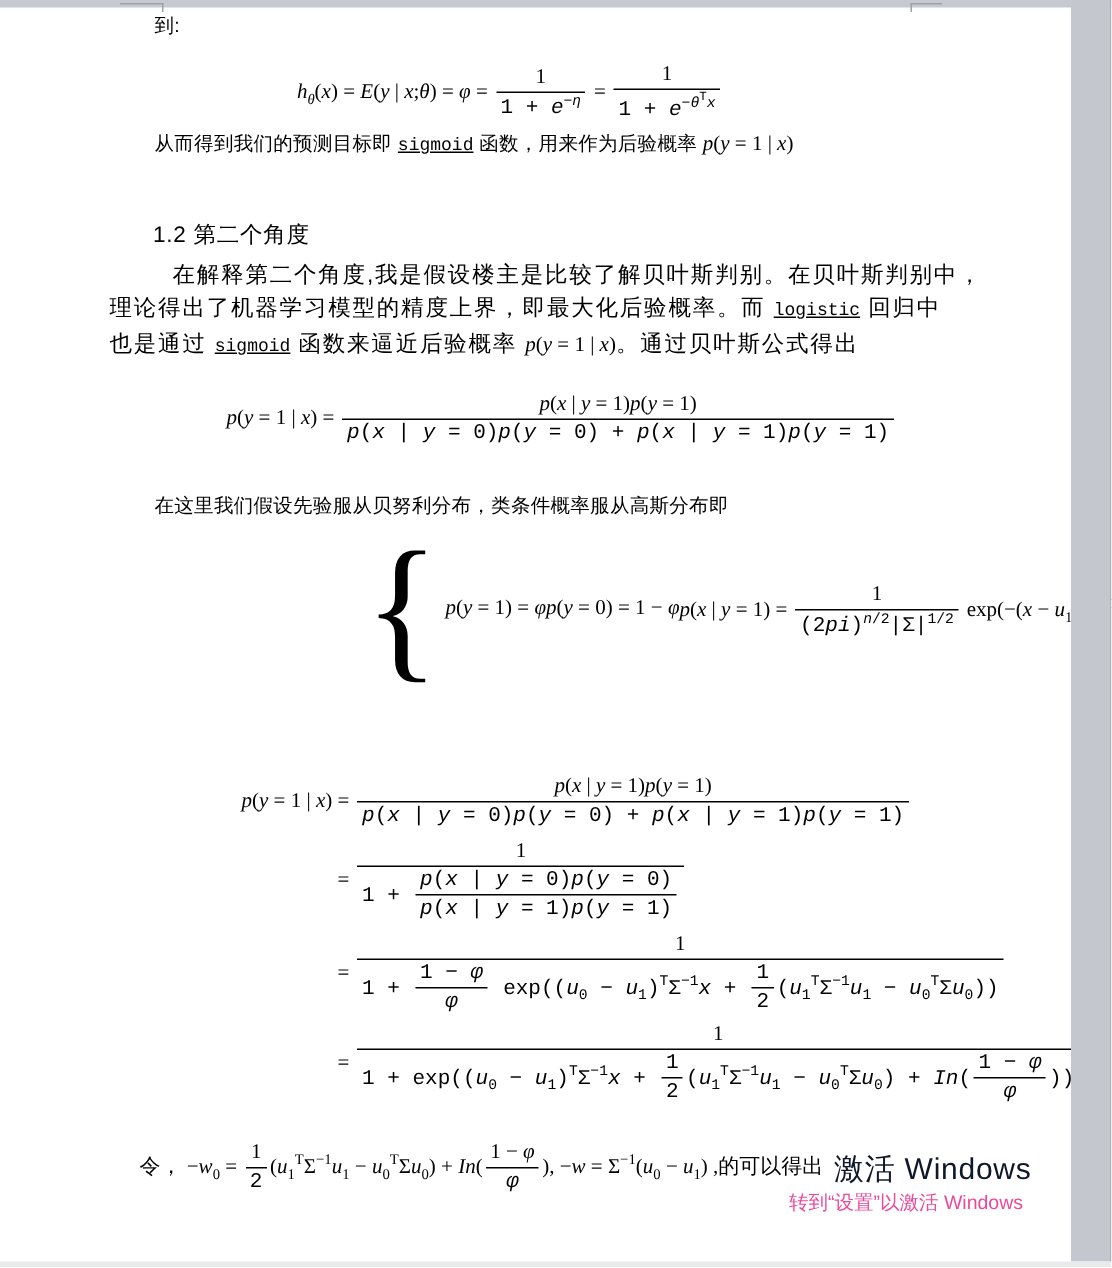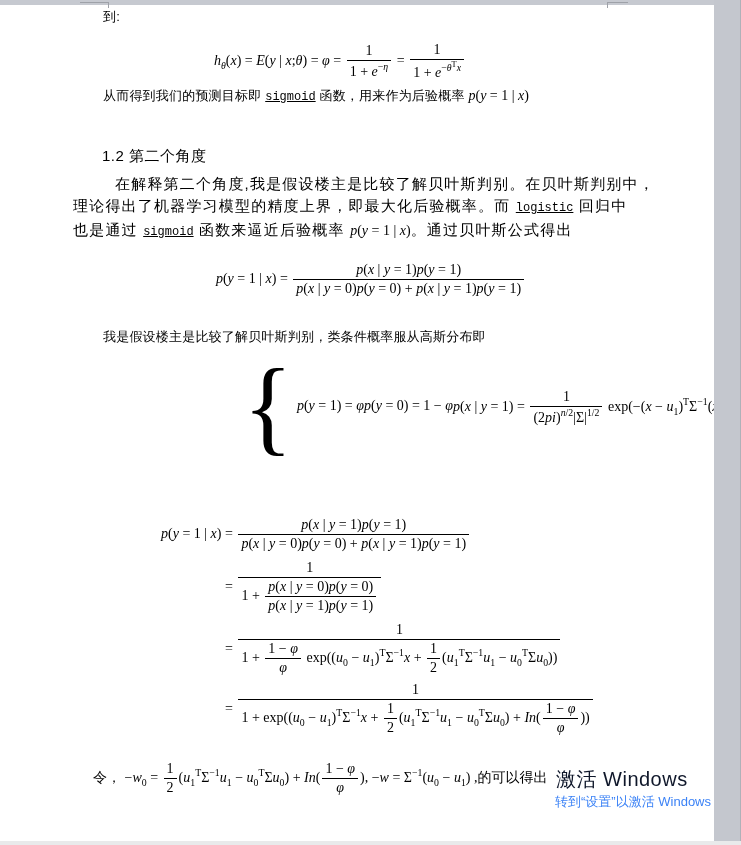--- a/index.html
+++ b/index.html
@@ -12,37 +12,37 @@
   .center{text-align:center;}
   .math{font-family:"Liberation Serif",serif;font-size:14px;letter-spacing:0;}
   .math i{font-style:italic;}
   .mono{font-family:"Liberation Mono",monospace;font-size:12px;letter-spacing:0;text-decoration:underline;}
   .low{vertical-align:-3px;}
   sup,sub{font-size:0.7em;}
   sup sup{font-size:0.85em;}
   .frac{display:inline-flex;flex-direction:column;text-align:center;vertical-align:middle;
         margin:0 2px;line-height:1.3;}
   .frac .num{display:block;padding:0 3px;}
-  .frac .den{display:block;border-top:1px solid #000;padding:0 3px;}
+  .frac .den{display:block;border-top:1px solid #000;padding:0 3px;font-family:Liberation Mono, monospace;}
   .sys{display:flex;align-items:center;}
   .brace{font-family:"Liberation Serif",serif;font-size:104px;font-weight:100;line-height:0.92;
          transform:scaleY(1.02);margin-right:4px;}
   .syscol{display:flex;flex-direction:row;align-items:center;}
   .sysline{line-height:19px;}
   .sysline-wide{margin-top:3px;}
   
   .strip-top{position:absolute;left:0;top:0;width:741px;height:5px;background:#c6c9d0;z-index:1;}
   .strip-right{position:absolute;left:714px;top:0;width:27px;height:841px;background:#c4c7ce;z-index:1;}
   .strip-right-edge{position:absolute;left:740px;top:0;width:1px;height:841px;background:#aeb1b8;z-index:2;}
   .strip-bottom{position:absolute;left:0;top:841px;width:741px;height:4px;background:#e9eaeb;z-index:1;}
   .mark{position:absolute;z-index:2;}
   .mark-left{left:80px;top:2px;width:28px;height:5px;border-top:1px solid #9ea1a8;border-right:1px solid #9ea1a8;}
   .mark-right{left:607px;top:2px;width:20px;height:5px;border-top:1px solid #9ea1a8;border-left:1px solid #9ea1a8;}
   .wm1{position:absolute;left:556px;top:766px;font-size:20px;color:#0f172a;z-index:3;letter-spacing:0.5px;}
-  .wm2{position:absolute;left:555px;top:793px;font-size:13px;color:#3b82f6;z-index:3;}
+  .wm2{position:absolute;left:526px;top:793px;font-size:13px;color:#ec4899;z-index:3;}
 </style>
 </head>
 <body>
 
 <div class="screen">
 
   <div class="t cjk13" style="left:103px;top:8px">到:</div>
 
   <div class="t math center" style="left:140px;top:41px;width:400px"><i>h</i><sub><i>θ</i></sub>(<i>x</i>) = <i>E</i>(<i>y</i> | <i>x</i>;<i>θ</i>) = <i>φ</i> = <span class="frac">
         <span class="num">1</span>
@@ -58,21 +58,21 @@
 
   <div class="t cjk15" style="left:73px;top:196px">理论得出了机器学习模型的精度上界，即最大化后验概率。而 <span class="mono">logistic</span> 回归中</div>
   <div class="t cjk15" style="left:115px;top:174px">在解释第二个角度,我是假设楼主是比较了解贝叶斯判别。在贝叶斯判别中，</div>
   <div class="t cjk15" style="left:73px;top:220px">也是通过 <span class="mono">sigmoid</span> 函数来逼近后验概率 <span class="math"><i>p</i>(<i>y</i> = 1 | <i>x</i>)</span>。通过贝叶斯公式得出</div>
 
   <div class="t math center" style="left:151px;top:261px;width:440px"><i>p</i>(<i>y</i> = 1 | <i>x</i>) = <span class="frac">
         <span class="num"><i>p</i>(<i>x</i> | <i>y</i> = 1)<i>p</i>(<i>y</i> = 1)</span>
         <span class="den"><i>p</i>(<i>x</i> | <i>y</i> = 0)<i>p</i>(<i>y</i> = 0) + <i>p</i>(<i>x</i> | <i>y</i> = 1)<i>p</i>(<i>y</i> = 1)</span>
       </span></div>
 
-  <div class="t cjk13" style="left:103px;top:328px">我是假设楼主是比较了解贝叶斯判别，类条件概率服从高斯分布即</div>
+  <div class="t cjk13" style="left:103px;top:328px">在这里我们假设先验服从贝努利分布，类条件概率服从高斯分布即</div>
 
   <div class="t math sys" style="left:243px;top:358px">
     <span class="brace">{</span>
     <span class="syscol">
       <span class="sysline"><i>p</i>(<i>y</i> = 1) = <i>φ</i></span>
       <span class="sysline"><i>p</i>(<i>y</i> = 0) = 1 − <i>φ</i></span>
       <span class="sysline sysline-wide"><i>p</i>(<i>x</i> | <i>y</i> = 1) = <span class="frac">
             <span class="num">1</span>
             <span class="den">(2<i>pi</i>)<sup><i>n</i>/2</sup>|Σ|<sup>1/2</sup></span>
           </span> exp(−(<i>x</i> − <i>u</i><sub>1</sub>)<sup>T</sup>Σ<sup>−1</sup>(<i>x</i> − <i>u</i><sub>1</sub>))</span>

